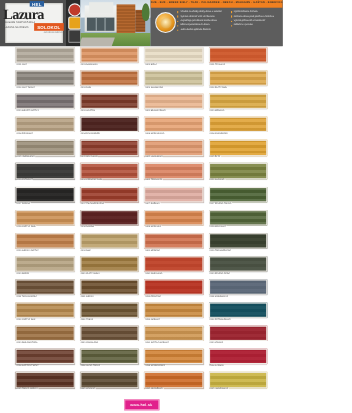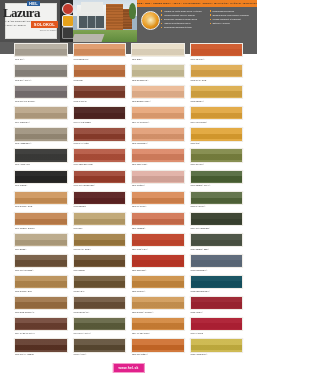--- a/index.html
+++ b/index.html
@@ -7,21 +7,21 @@
     width:257px;height:375px;
     background:#ffffff;
     font-family:"Liberation Sans",sans-serif;
     overflow:hidden;
     position:relative;
   }
 
   
   .header{
     position:relative;
-    width:257px;height:54px;
+    width:257px;height:42px;
     background:#5d5d5d;
     overflow:hidden;
   }
   .hdr-logo{
     position:absolute;left:0;top:0;
     width:60px;height:42px;
     background:#4f4f4f;
     overflow:hidden;
   }
   .logo-plate{

